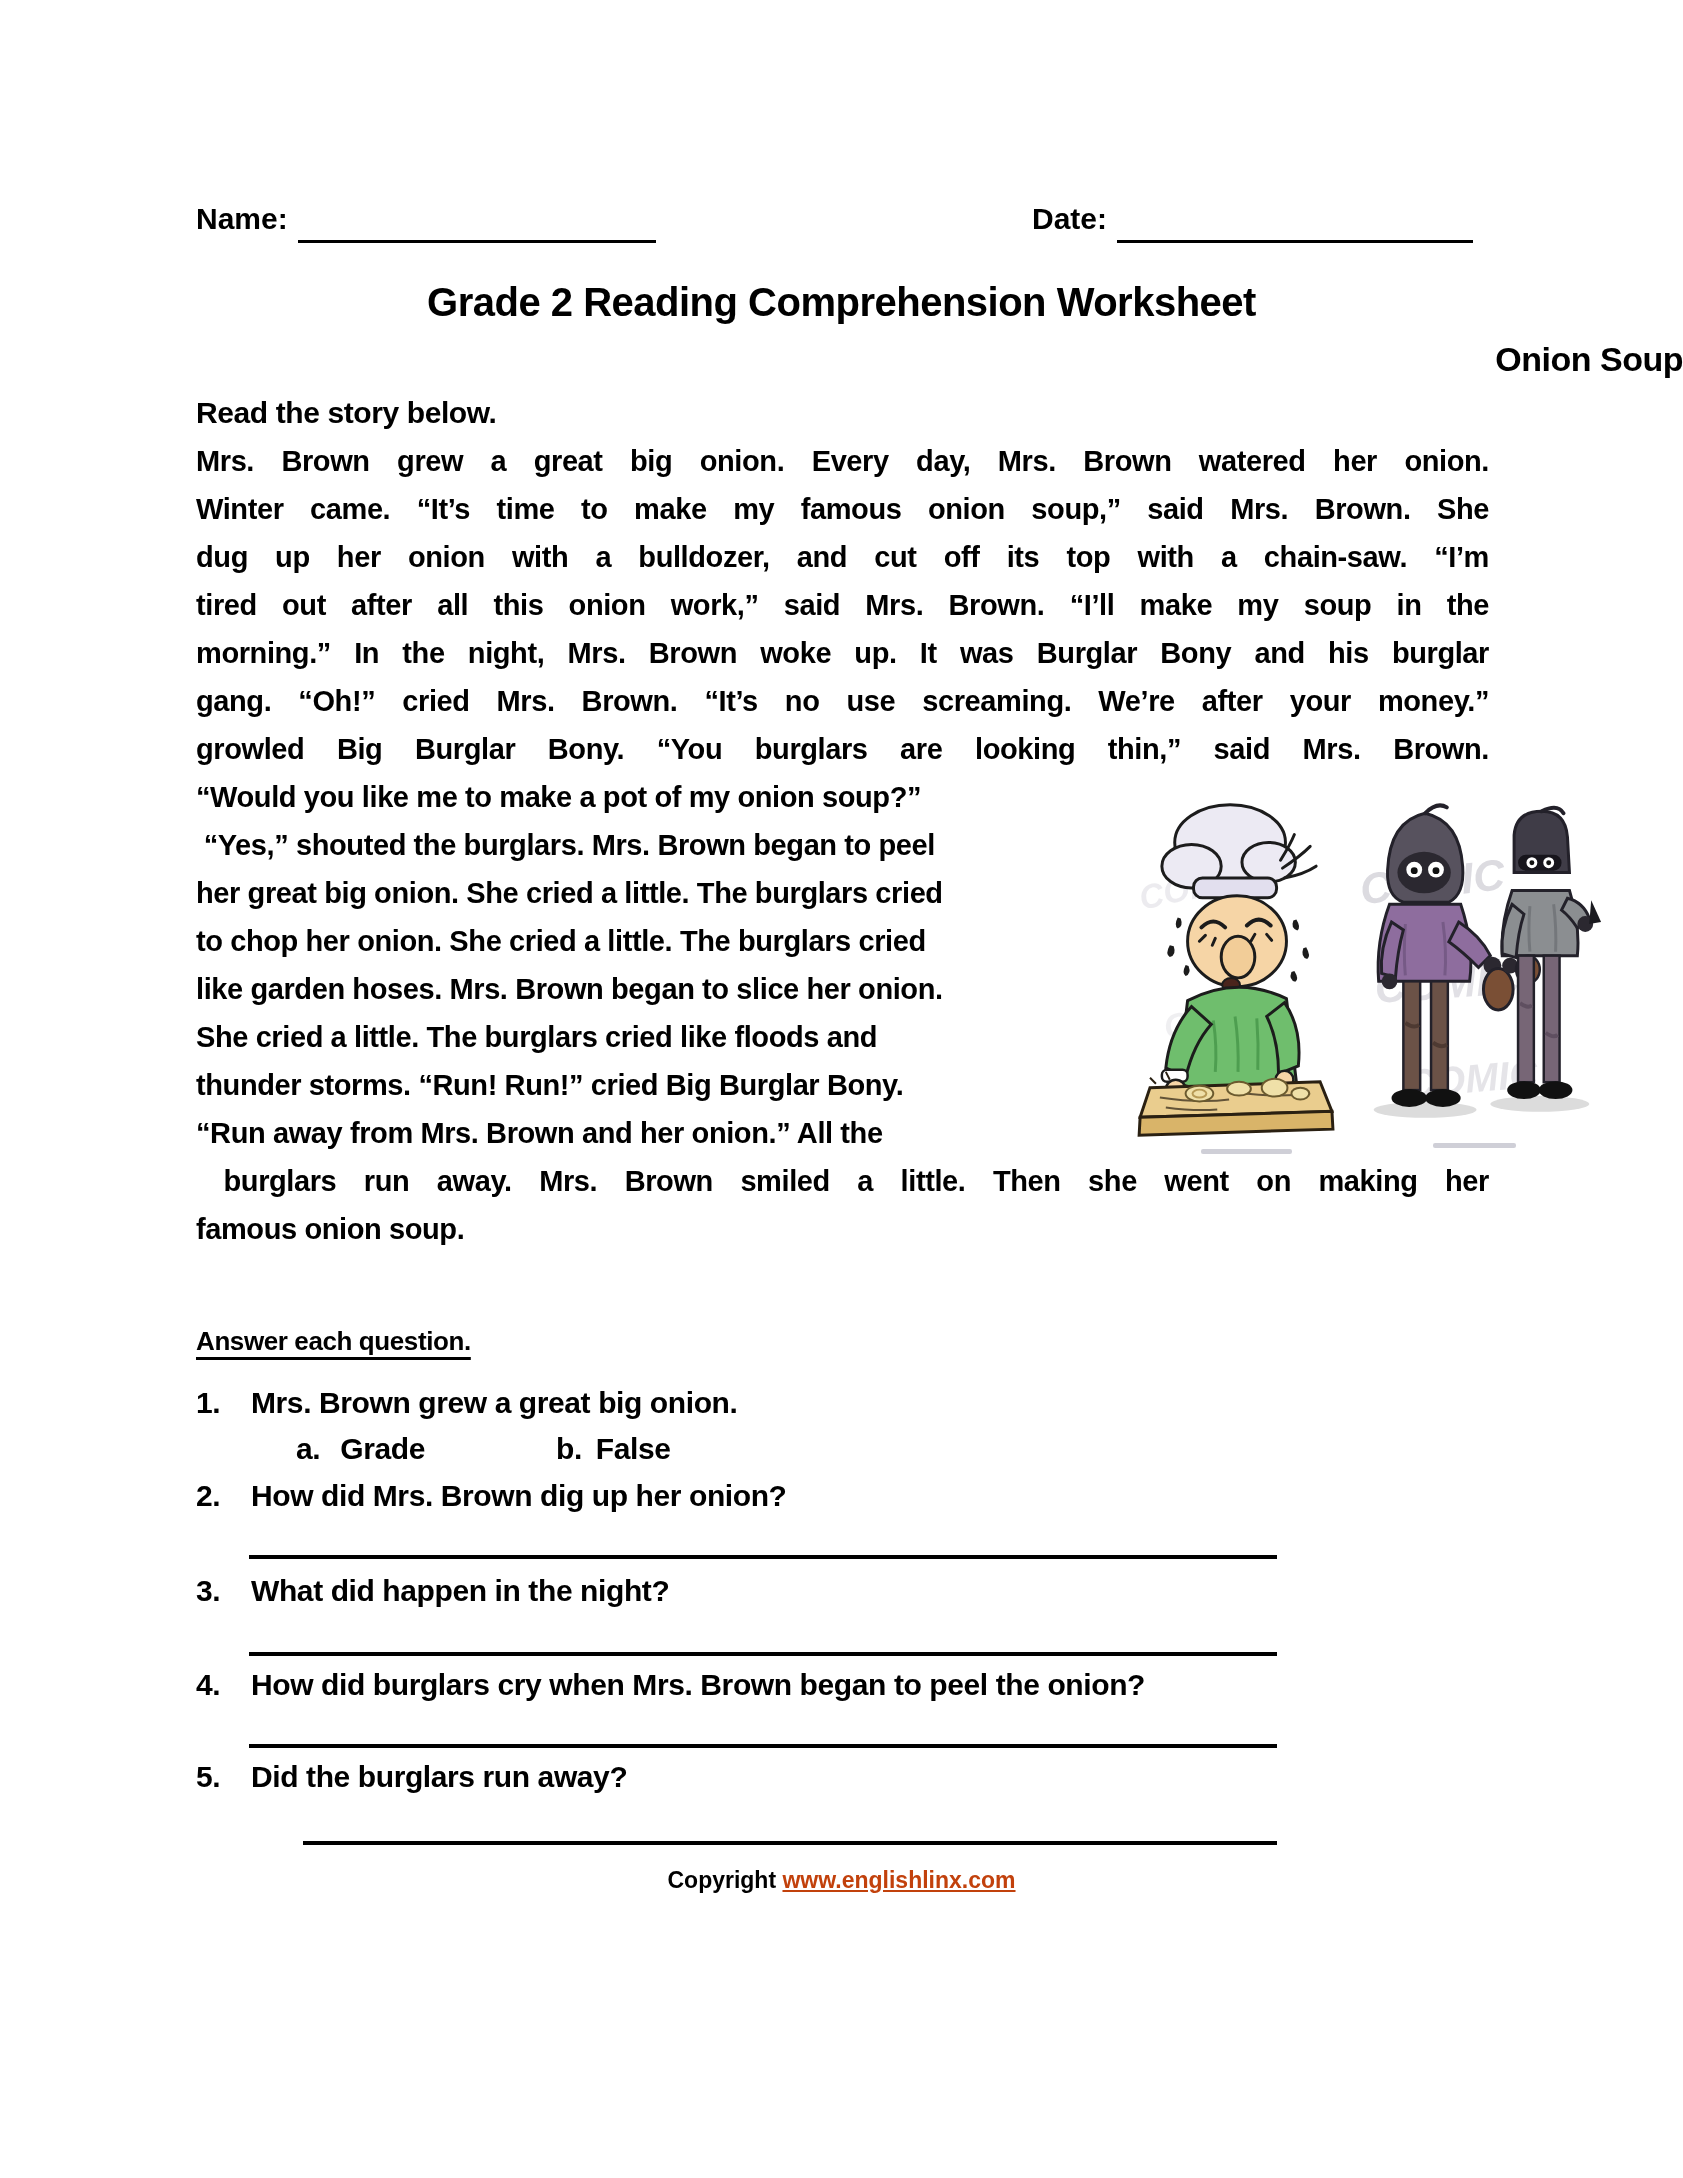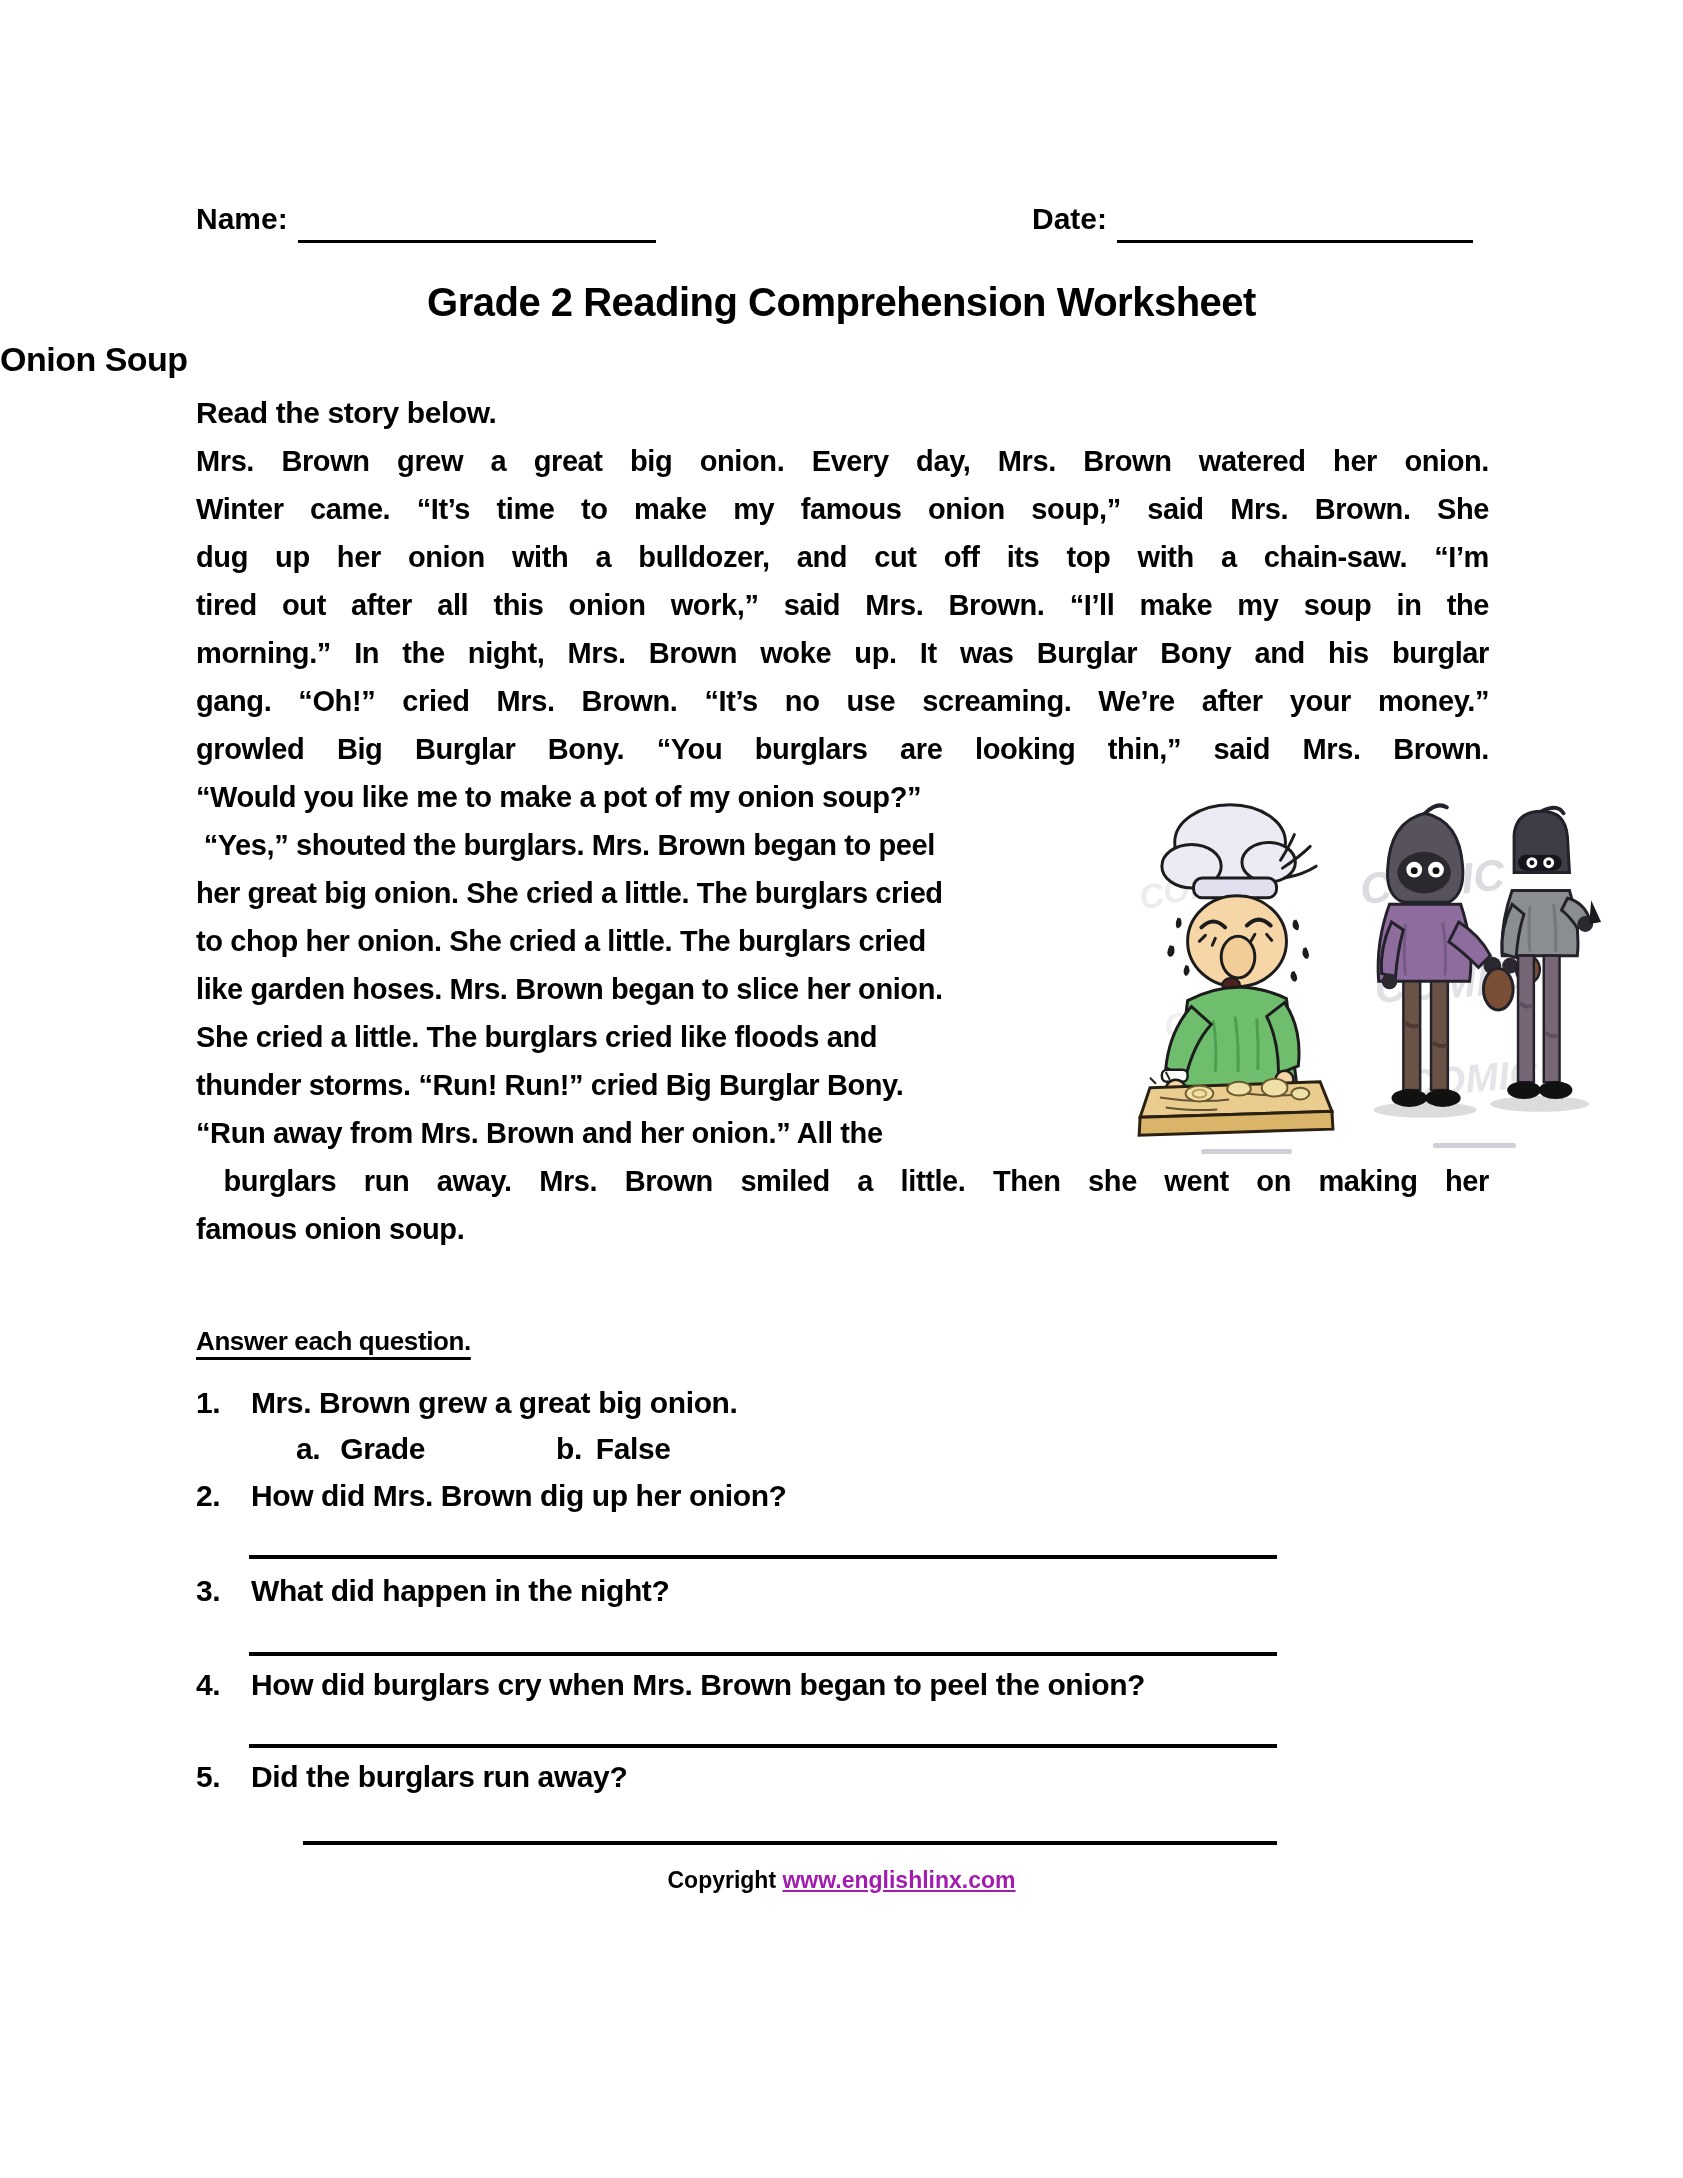--- a/index.html
+++ b/index.html
@@ -16,21 +16,21 @@
   }
   
   .hdr-row{position:absolute;top:195px;left:196px;right:194px;height:48px;font-size:30px;line-height:48px;}
   .name-block{position:absolute;left:0;top:0;white-space:nowrap;}
   .date-block{position:absolute;left:836px;top:0;white-space:nowrap;}
   .write-line{display:inline-block;border-bottom:3px solid #000;height:34px;vertical-align:bottom;margin-left:10px;}
   .name-line{width:358px;}
   .date-line{width:356px;}
   
   .title{position:absolute;top:278px;left:0;width:100%;text-align:center;font-size:40px;line-height:48px;letter-spacing:-0.5px;}
-  .subtitle{position:absolute;top:335px;left:0;width:100%;text-align:left;font-size:34px;line-height:48px;letter-spacing:-0.5px;}
+  .subtitle{position:absolute;top:335px;left:0;width:100%;text-align:right;font-size:34px;line-height:48px;letter-spacing:-0.5px;}
   .read-instr{position:absolute;top:389px;left:196px;font-size:30px;line-height:48px;letter-spacing:-0.4px;}
   
   .story{position:absolute;top:437px;left:196px;width:1293px;font-size:29px;letter-spacing:-0.4px;}
   .s-line{height:48px;line-height:48px;white-space:pre-wrap;overflow:visible;}
   .s-line.jl{text-align:justify;text-align-last:justify;}
   .s-line.narrow{width:933px;}
   
   .illus{position:absolute;left:1136px;top:787px;width:473px;height:386px;}
   .illus .chef{position:absolute;left:0;top:4px;}
   .illus .burglars{position:absolute;left:212px;top:8px;}
@@ -46,21 +46,21 @@
   .tf-row{position:absolute;left:196px;top:1425px;font-size:30px;line-height:48px;letter-spacing:-0.4px;white-space:nowrap;}
   .tf-a-label{margin-left:100px;} .tf-a-text{margin-left:20px;}
   .tf-b-label{margin-left:131px;} .tf-b-text{margin-left:14px;}
   .ans-line{position:absolute;height:0;border-top:4px solid #000;}
   .ans-1{left:249px;top:1555px;width:1028px;}
   .ans-2{left:249px;top:1652px;width:1028px;}
   .ans-3{left:249px;top:1744px;width:1028px;}
   .ans-4{left:303px;top:1841px;width:974px;}
   
   .footer{position:absolute;left:0;top:1860px;width:100%;text-align:center;font-size:23px;line-height:40px;}
-  .footer a{color:#a21caf;text-decoration:underline;font-weight:700;}
+  .footer a{color:#c2410c;text-decoration:underline;font-weight:700;}
 </style>
 </head>
 <body>
 
 <div class="page">
 
   <div class="hdr-row">
     <span class="name-block">
       <span>Name:</span><span class="write-line name-line"></span>
     </span>

